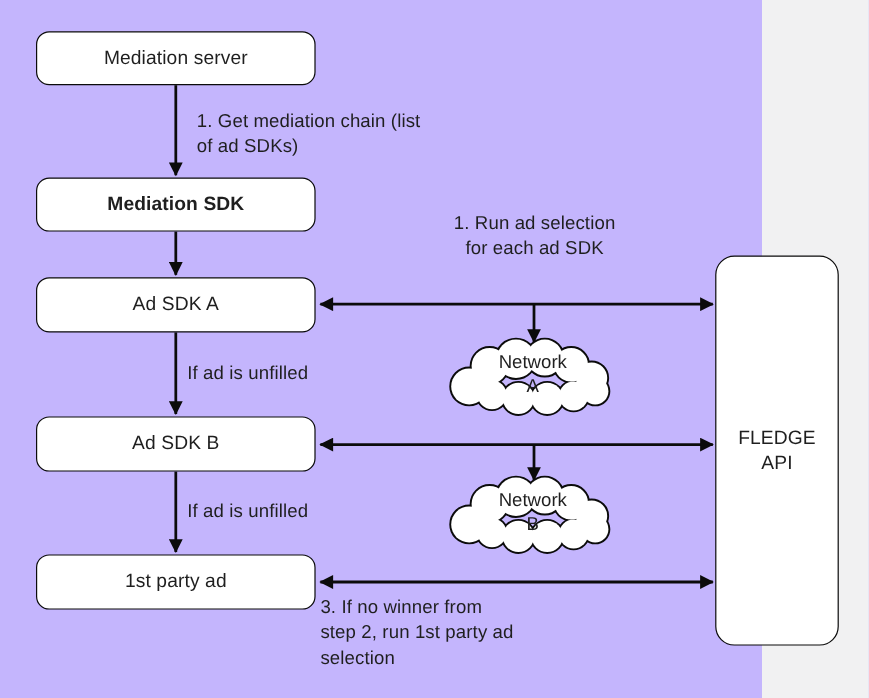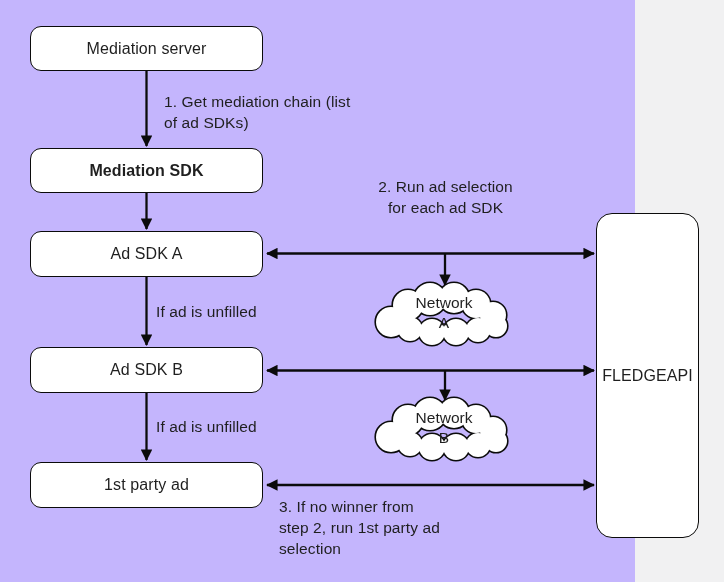--- a/index.html
+++ b/index.html
@@ -33,35 +33,35 @@
     text-align: center;
   }
   .node-mediation-server { left: 30px; top: 26px;  width: 233px; height: 45px; }
   .node-mediation-sdk    { left: 30px; top: 148px; width: 233px; height: 45px; font-weight: bold; }
   .node-ad-sdk-a         { left: 30px; top: 231px; width: 233px; height: 46px; align-items: center; }
   .node-ad-sdk-b         { left: 30px; top: 347px; width: 233px; height: 46px; justify-content: center; }
   .node-first-party-ad   { left: 30px; top: 462px; width: 233px; height: 46px; }
   .node-fledge-api {
     left: 596px; top: 213px; width: 103px; height: 325px;
     border-radius: 16px;
-    flex-direction: row;
+    flex-direction: column;
     line-height: 21px;
   }
   .label {
     position: absolute;
     font-size: 15.5px;
     line-height: 21px;
     letter-spacing: 0.1px;
     white-space: nowrap;
   }
   .label-step1 { left: 164px; top: 91px; }
   .label-step2 { left: 358px; top: 176px; width: 175px; text-align: center; }
   .label-unfilled-a { left: 156px; top: 301px; }
   .label-unfilled-b { left: 156px; top: 416px; }
-  .label-step3 { left: 279px; top: 496px; }
+  .label-step3 { left: 267px; top: 496px; }
   .cloud-label {
     position: absolute;
     width: 120px;
     text-align: center;
     font-size: 15.5px;
     line-height: 20px;
   }
   .cloud-label-a { left: 384px; top: 293px; }
   .cloud-label-b { left: 384px; top: 408px; }
   .connector { stroke: #0b0b0b; stroke-width: 2.3px; }
@@ -179,21 +179,21 @@
   <div class="cloud-label cloud-label-b">
     <div>Network</div>
     <div>B</div>
   </div>
 
   <div class="label label-step1">
     <div>1. Get mediation chain (list</div>
     <div>of ad SDKs)</div>
   </div>
   <div class="label label-step2">
-    <div>2. Run ad selection</div>
+    <div>1. Run ad selection</div>
     <div>for each ad SDK</div>
   </div>
   <div class="label label-unfilled-a">If ad is unfilled</div>
   <div class="label label-unfilled-b">If ad is unfilled</div>
   <div class="label label-step3">
     <div>3. If no winner from</div>
     <div>step 2, run 1st party ad</div>
     <div>selection</div>
   </div>
 

